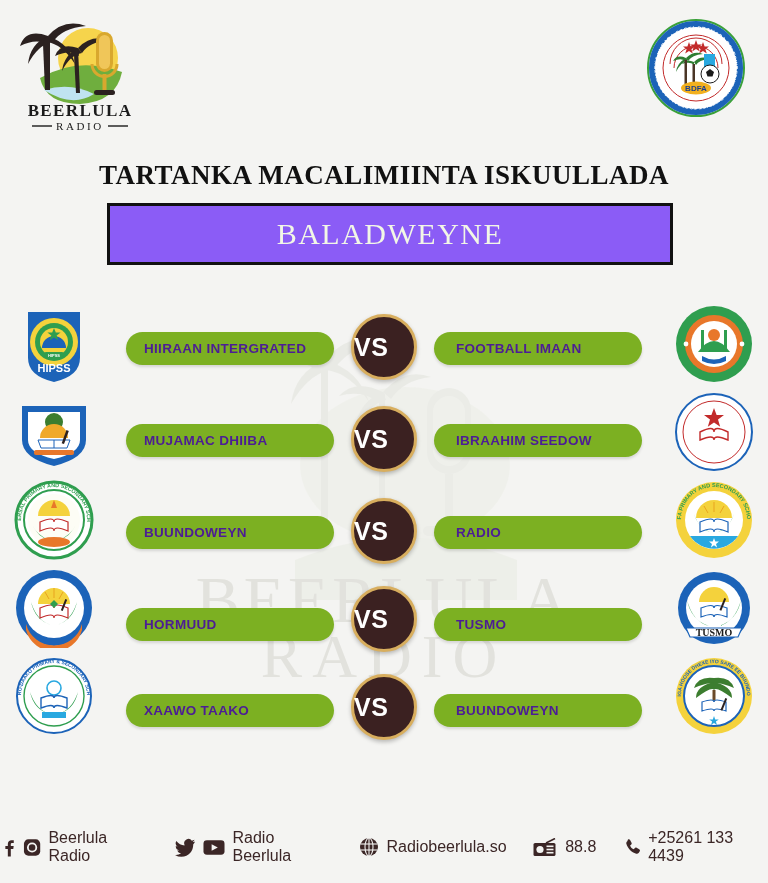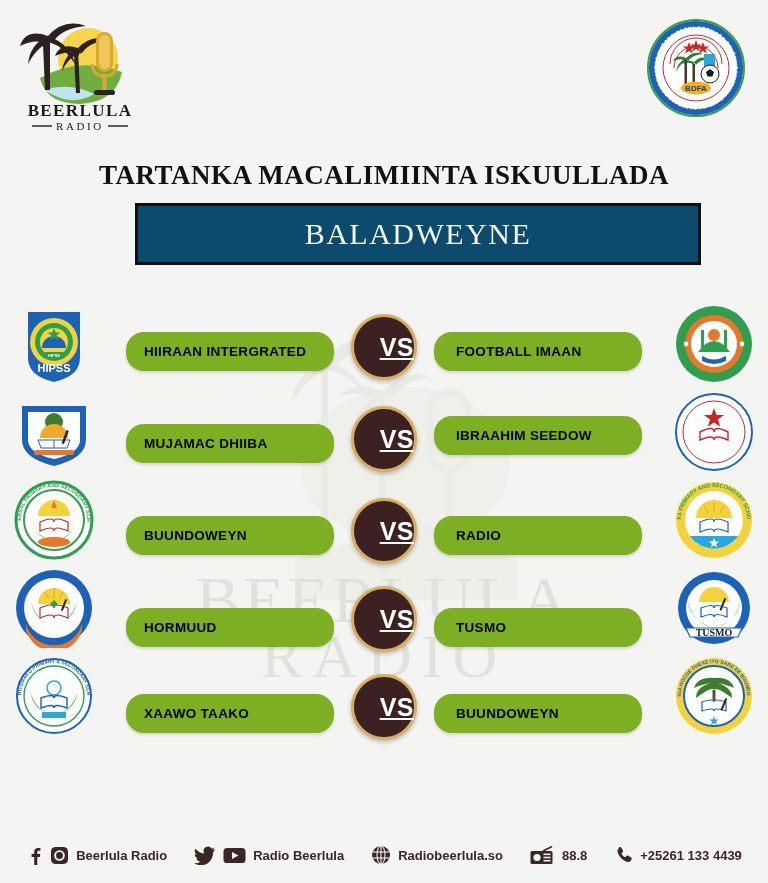--- a/index.html
+++ b/index.html
@@ -27,60 +27,59 @@
   .logo-left{position:absolute;left:18px;top:16px;width:125px;height:118px;z-index:3;}
   .logo-right{position:absolute;right:22px;top:18px;width:100px;height:100px;z-index:3;}
 
   .title{
     position:absolute;top:160px;left:0;right:0;text-align:center;z-index:3;
     font-family:"Liberation Serif",serif;
     font-size:27px;font-weight:700;color:#111;letter-spacing:.5px;
   }
   .banner{
     position:absolute;top:203px;left:107px;width:566px;height:62px;
-    background:#0c4a6e;border:3px solid #111;box-sizing:border-box;
-    display:flex;align-items:center;justify-content:center;z-index:3;margin-left:28px;
+    background:#8b5cf6;border:3px solid #111;box-sizing:border-box;
+    display:flex;align-items:center;justify-content:center;z-index:3;
   }
   .banner span{
     font-family:"Liberation Serif",serif;
     font-size:30px;color:#f2f7e6;letter-spacing:1.5px;
   }
 
   
   .matches{position:absolute;top:300px;left:0;width:768px;z-index:2;}
   .row{position:relative;height:88px;}
   .crest{position:absolute;width:80px;height:80px;top:4px;}
   .crest.left{left:14px;}
   .crest.right{right:14px;}
   .pill{
-    position:absolute;height:39px;border-radius:18px;
+    position:absolute;height:33px;border-radius:18px;
     background:#7cb022;
     box-shadow:0 2px 3px rgba(0,0,0,.13);
     display:flex;align-items:center;
-    color:#000000;font-size:13.5px;font-weight:600;letter-spacing:.3px;
+    color:#4c1d95;font-size:13.5px;font-weight:600;letter-spacing:.3px;
     white-space:nowrap;
   }
   .pill.l{left:126px;width:208px;justify-content:flex-start;padding-left:18px;box-sizing:border-box;}
   .pill.r{right:126px;width:208px;justify-content:flex-start;padding-left:22px;box-sizing:border-box;}
   .vs{
     position:absolute;left:50%;transform:translateX(-50%);
     width:66px;height:66px;border-radius:50%;
     background:#3b2121;border:3px solid #d8ae5e;box-sizing:border-box;
-    display:flex;align-items:center;justify-content:flex-end;
+    display:flex;align-items:center;justify-content:flex-start;
     color:#fff;font-size:25px;font-weight:700;letter-spacing:.5px;
     box-shadow:0 2px 4px rgba(0,0,0,.25);
-    text-decoration:underline;
   }
 
   
   .footer{
     position:absolute;bottom:18px;left:0;width:768px;
     display:flex;align-items:center;justify-content:center;
     gap:9px;z-index:4;
-    color:#3b2626;font-size:13px;font-weight:700;
+    color:#3b2626;font-size:16px;font-weight:400;
   }
   .fi{display:flex;align-items:center;gap:7px;}
   .fi svg{display:block;}
   .gap{width:9px;}
 </style>
 </head>
 <body>
 
 <div class="stage">
 
@@ -230,21 +229,21 @@
         <line x1="40" y1="48" x2="40" y2="56" stroke="#1c63b8" stroke-width="1"></line>
         <rect x="50" y="38" width="2.5" height="14" transform="rotate(20 51 45)" fill="#2b2120"></rect>
         <rect x="20" y="58" width="40" height="5" rx="2" fill="#e8772a"></rect>
       </svg>
       <div class="pill l" style="top:36px">
         <span>MUJAMAC DHIIBA</span>
       </div>
       <div class="vs" style="top:18px">
         <span>VS</span>
       </div>
-      <div class="pill r" style="top:28px">
+      <div class="pill r" style="top:36px">
         <span>IBRAAHIM SEEDOW</span>
       </div>
       <svg class="crest right" viewBox="0 0 80 80">
         <circle cx="40" cy="40" r="38" fill="#ffffff" stroke="#1c63b8" stroke-width="2"></circle>
         <circle cx="40" cy="40" r="31" fill="#ffffff" stroke="#c22a2a" stroke-width="1"></circle>
         <path d="M14 40 a26 26 0 0 0 52 0 a21 21 0 0 1 -52 0 z" fill="#1c63b8"></path>
         <polygon points="40,16 42.6,23 50,23 44,27.6 46.2,34.8 40,30.4 33.8,34.8 36,27.6 30,23 37.4,23" fill="#c22a2a"></polygon>
         <path d="M26 40 q14 -7 14 0 q0 -7 14 0 l0 8 q-14 -6 -14 0 q0 -6 -14 0 z" fill="#ffffff" stroke="#c22a2a" stroke-width="1.4"></path>
       </svg>
     </div>

